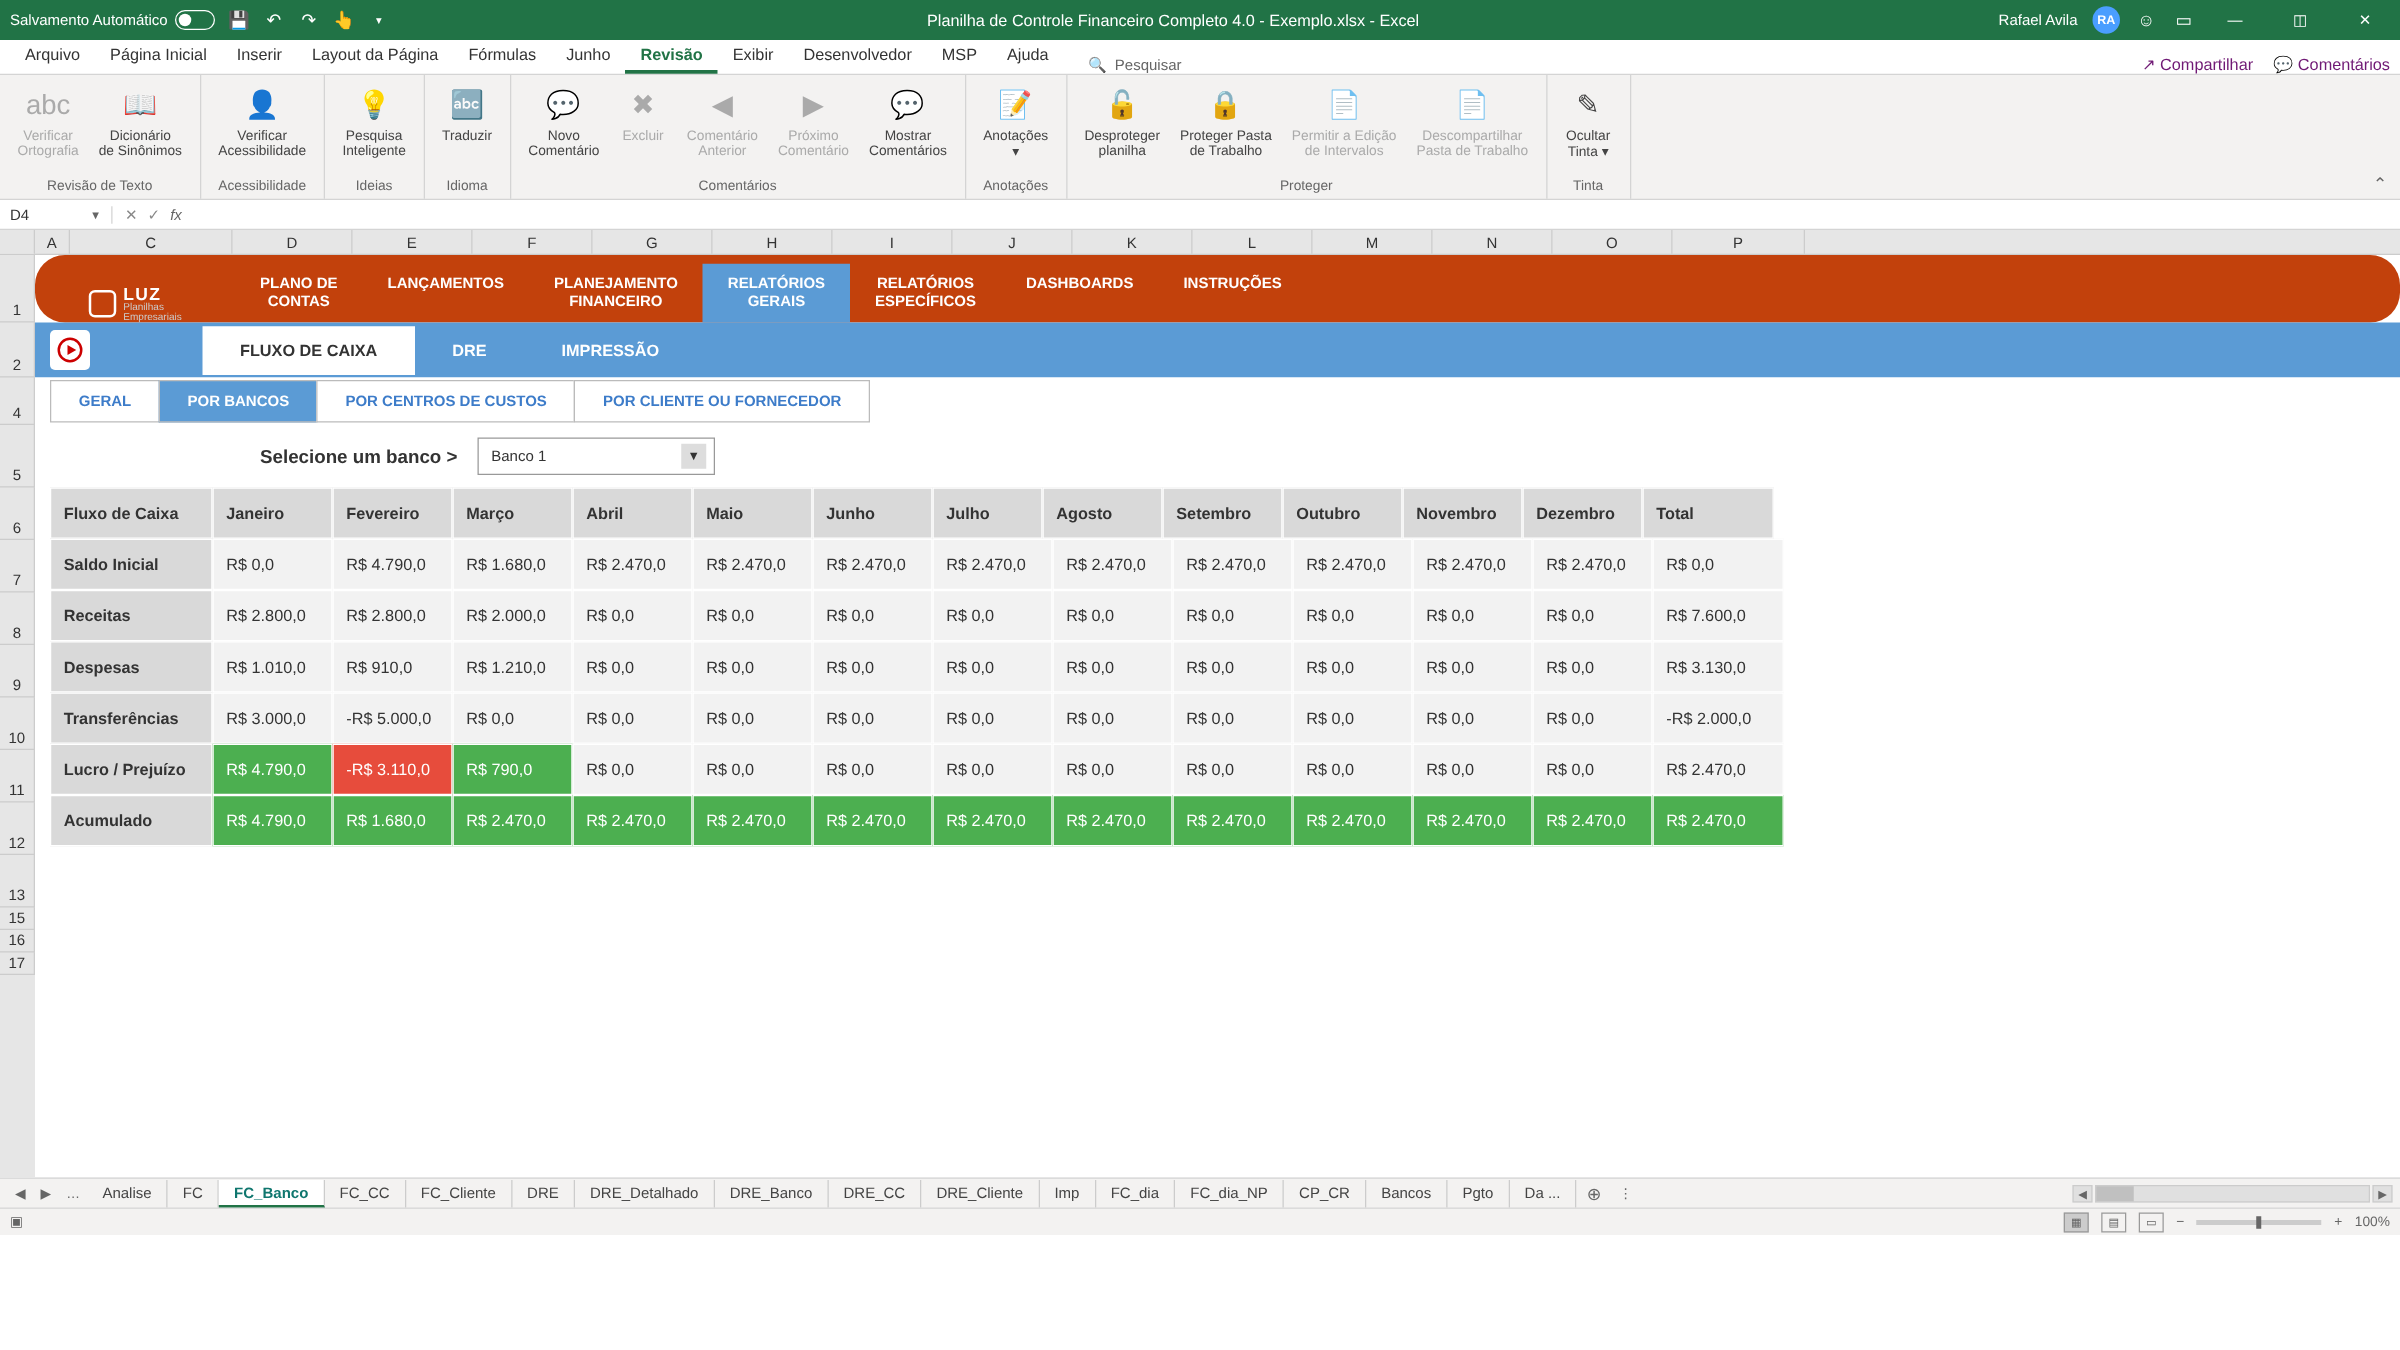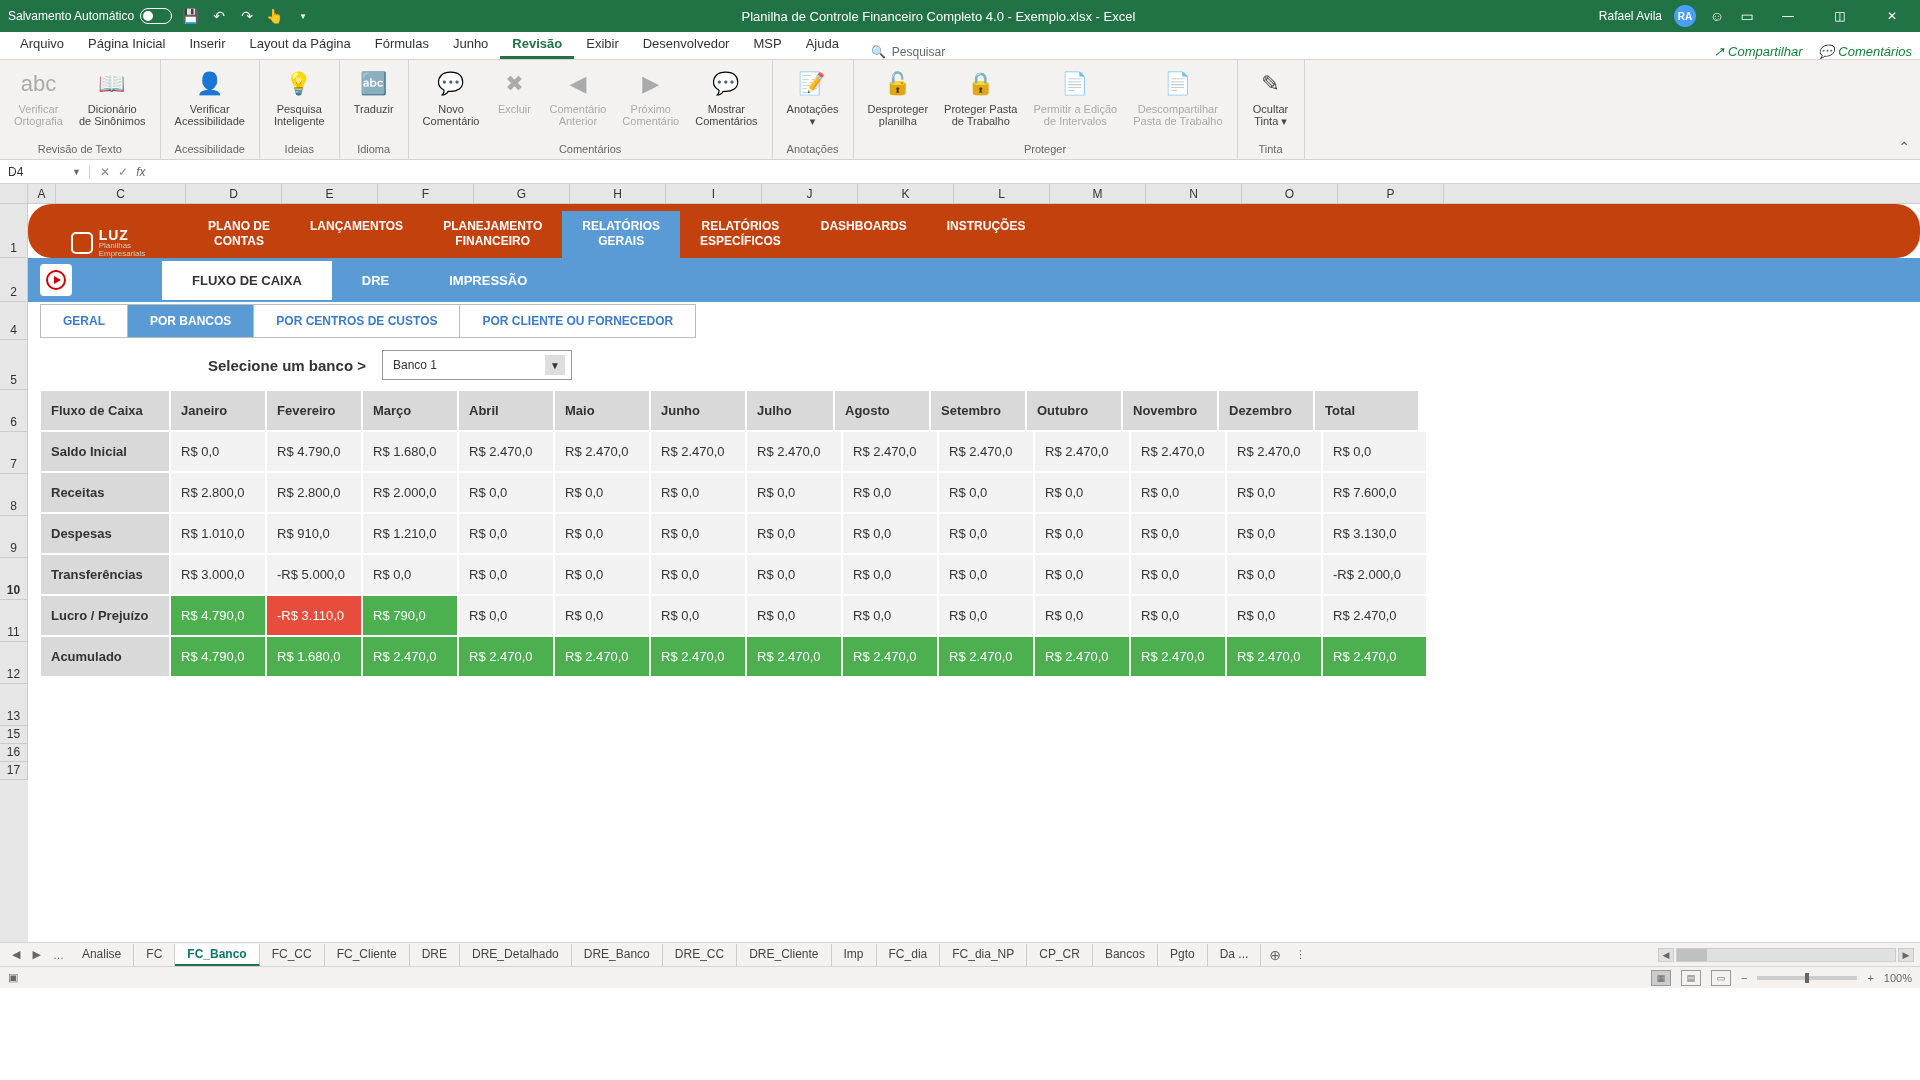--- a/index.html
+++ b/index.html
@@ -15,21 +15,21 @@
 .title-center { flex: 1; text-align: center; font-size: 13px; }
 .title-right { display: flex; align-items: center; gap: 12px; margin-left: 34px; }
 .user-badge { width: 22px; height: 22px; background: #4a9eff; border-radius: 50%; display: flex; align-items: center; justify-content: center; font-size: 10px; font-weight: bold; }
 .win-btn { width: 40px; height: 32px; display: flex; align-items: center; justify-content: center; cursor: pointer; font-size: 12px; }
 
 
 .ribbon-tabs { background: #fff; height: 28px; display: flex; align-items: flex-end; border-bottom: 1px solid #d4d4d4; padding: 0 8px; }
 .ribbon-tab { padding: 5px 12px; font-size: 13px; cursor: pointer; color: #333; }
 .ribbon-tab.active { border-bottom: 3px solid #217346; color: #217346; font-weight: 600; }
 .ribbon-right { margin-left: auto; display: flex; gap: 16px; align-items: center; }
-.share-btn { color: #15803d; font-size: 13px; cursor: pointer; font-style: italic; }
+.share-btn { color: #701a75; font-size: 13px; cursor: pointer; }
 .search-box { display: flex; align-items: center; gap: 6px; color: #666; }
 
 
 .ribbon { background: #f3f2f1; height: 100px; display: flex; border-bottom: 1px solid #d4d4d4; }
 .ribbon-group { border-right: 1px solid #d4d4d4; padding: 4px 8px; display: flex; flex-direction: column; }
 .ribbon-group-content { flex: 1; display: flex; gap: 4px; align-items: flex-start; }
 .ribbon-group-label { text-align: center; font-size: 11px; color: #666; padding-top: 2px; }
 .ribbon-btn { display: flex; flex-direction: column; align-items: center; justify-content: flex-start; padding: 4px 6px; cursor: pointer; min-width: 50px; text-align: center; font-size: 11px; color: #444; gap:3px; }
 .ribbon-btn.disabled { color: #aaa; }
 .ribbon-icon { width: 32px; height: 32px; display: flex; align-items: center; justify-content: center; font-size: 22px; }
@@ -309,21 +309,21 @@
 <div class="sheet-wrap">
   <div class="row-headers" id="row-headers">
       <div class="row-h" style="height: 54px;">1</div>
       <div class="row-h" style="height: 44px;">2</div>
       <div class="row-h" style="height: 38px;">4</div>
       <div class="row-h" style="height: 50px;">5</div>
       <div class="row-h" style="height: 42px;">6</div>
       <div class="row-h" style="height: 42px;">7</div>
       <div class="row-h" style="height: 42px;">8</div>
       <div class="row-h" style="height: 42px;">9</div>
-      <div class="row-h" style="height: 42px; font-weight: bold;">10</div>
+      <div class="row-h" style="height: 42px;">10</div>
       <div class="row-h" style="height: 42px;">11</div>
       <div class="row-h" style="height: 42px;">12</div>
       <div class="row-h" style="height: 42px;">13</div>
       <div class="row-h" style="height: 18px;">15</div>
       <div class="row-h" style="height: 18px;">16</div>
       <div class="row-h" style="height: 18px;">17</div>
     </div>
   <div class="sheet-content">
 
     <div class="nav-bar">

